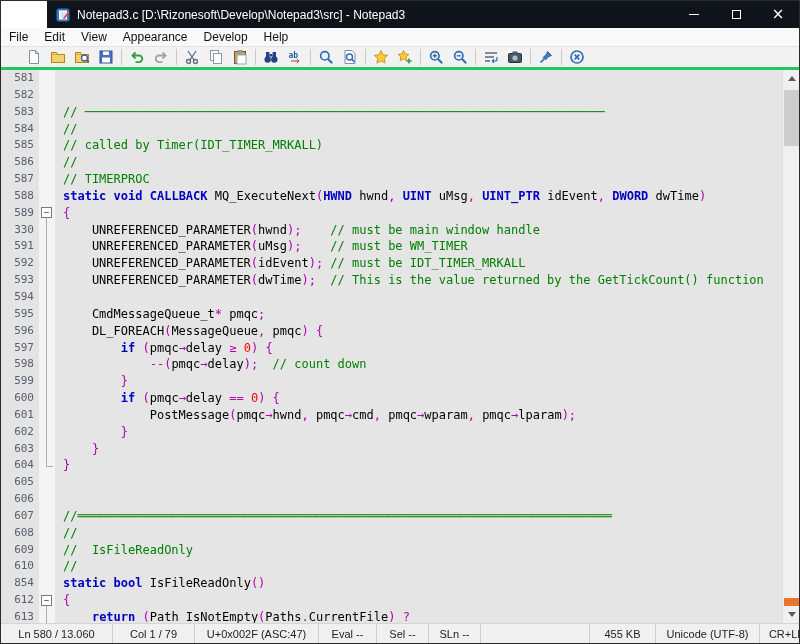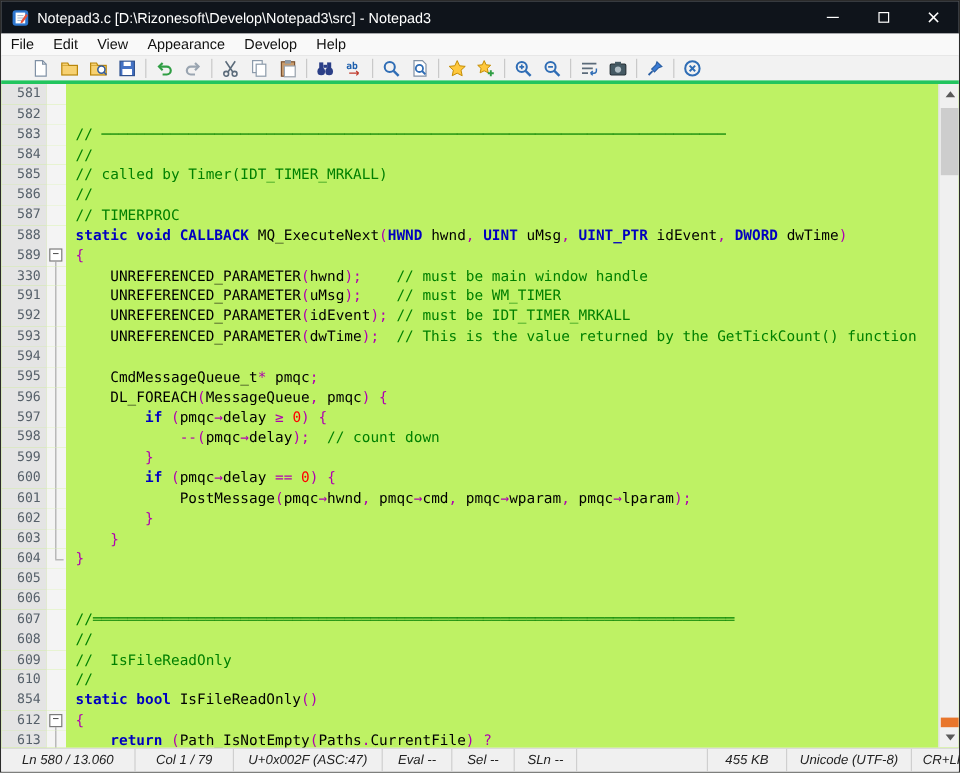--- a/index.html
+++ b/index.html
@@ -3,21 +3,21 @@
 <meta charset="utf-8">
 <style>
   * { margin:0; padding:0; box-sizing:border-box; }
   html,body { width:800px; height:644px; overflow:hidden; background:#fff;
               font-family:"Liberation Sans", sans-serif; }
   .window { width:800px; height:644px; display:flex; flex-direction:column;
             border:1px solid #2b2b2b; }
 
   
   .titlebar { height:27px; background:var(--titlebar,#0F141B); color:#fff;
-              display:flex; align-items:center; flex:0 0 27px; }
+              display:flex; align-items:center; flex:0 0 27px;margin-left:46px; }
   .app-icon { width:16px; height:16px; margin:0 6px 0 8px; flex:0 0 16px; }
   .title-text { font-size:12px; white-space:nowrap; overflow:hidden; flex:1; }
   .win-controls { display:flex; height:100%; }
   .win-btn { width:42px; height:100%; display:flex; align-items:center;
              justify-content:center; color:#fff; }
   .glyph-min { width:10px; height:1px; background:#fff; display:block; }
   .glyph-max { width:9px; height:9px; border:1px solid #fff; display:block; }
   .glyph-close { font-size:15px; line-height:15px; font-family:"DejaVu Sans",sans-serif; }
 
   
@@ -27,21 +27,21 @@
 
   
   #toolbar { height:23px; background:#F2F2F2; border-bottom:3px solid #22c55e;
              display:flex; align-items:center; padding-left:21px; flex:0 0 23px; }
   .tb-btn { width:24px; height:21px; display:flex; align-items:center;
             justify-content:center; border-radius:2px; }
   .tb-btn svg { width:16px; height:16px; }
   .tb-sep { width:1px; height:16px; background:#C9C9C9; margin:0 3px; }
 
   
-  #editor { flex:1 1 auto; display:flex; background:#bef264; overflow:hidden;
+  #editor { flex:1 1 auto; display:flex; background:#e5e5e5; overflow:hidden;
             position:relative; }
   #lines { flex:1; overflow:hidden; }
   .row { display:flex; height:16.85px; line-height:16.85px;
          font-family:"DejaVu Sans Mono", monospace; font-size:12px;
          white-space:pre; }
   .ln { width:38px; flex:0 0 38px; background:var(--lnbg,#E4E4E4);
         color:#56606A; text-align:right; padding-right:5px; font-size:11px; }
   .fold { width:16px; flex:0 0 16px; background:#F4F4F4; position:relative; }
   .f-l::before { content:''; position:absolute; left:7px; top:0; bottom:0;
                  width:1px; background:#ABABAB; }
@@ -74,21 +74,21 @@
   .sc-thumb { position:absolute; left:1px; top:20px; width:15px; height:56px;
               background:#CDCDCD; }
   .sc-marker { position:absolute; left:1px; bottom:17px; width:15px; height:8px;
                background:#E8762C; }
 
   
   #statusbar { height:20px; flex:0 0 20px; background:#F0F0F0;
                border-top:1px solid #D5D5D5; display:flex; align-items:stretch;
                font-size:11px; color:#222; }
   .sb-seg { display:flex; align-items:center; justify-content:center;
-            padding:0 23px; border-right:1px solid #CFCFCF; white-space:nowrap;font-style:italic; }
+            padding:0 23px; border-right:1px solid #CFCFCF; white-space:nowrap; }
   .sb-spacer { flex:1; border-right:1px solid #CFCFCF; }
 </style>
 </head>
 <body>
 
 <div class="window">
 
   <div class="titlebar">
     <svg class="app-icon" viewBox="0 0 16 16">
       <rect x="1.5" y="1.5" width="13" height="13" rx="2.5" fill="#2E77D0"></rect>

